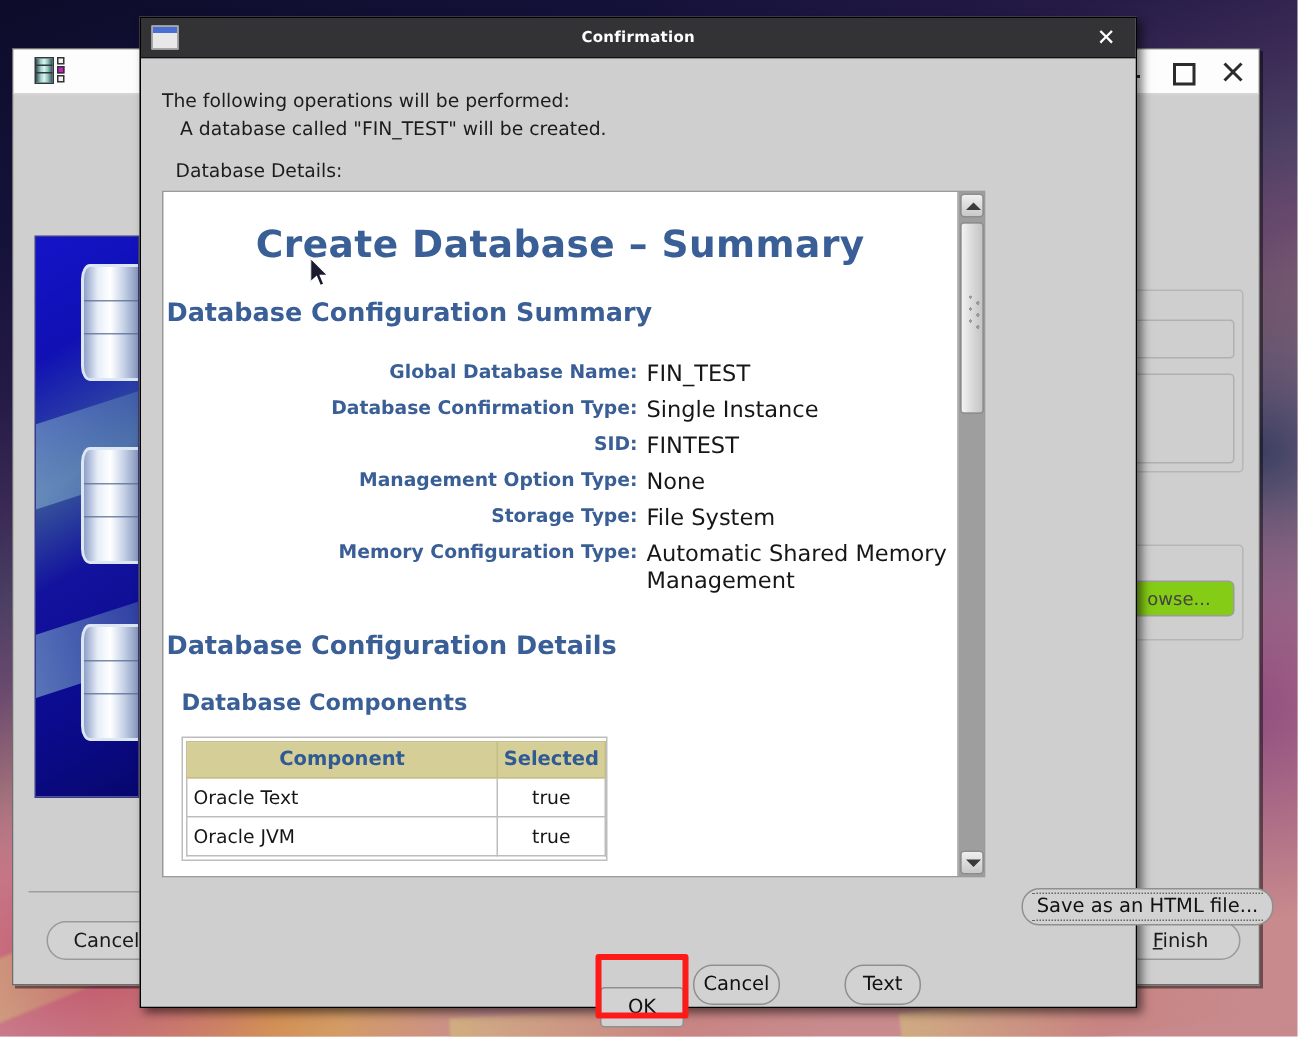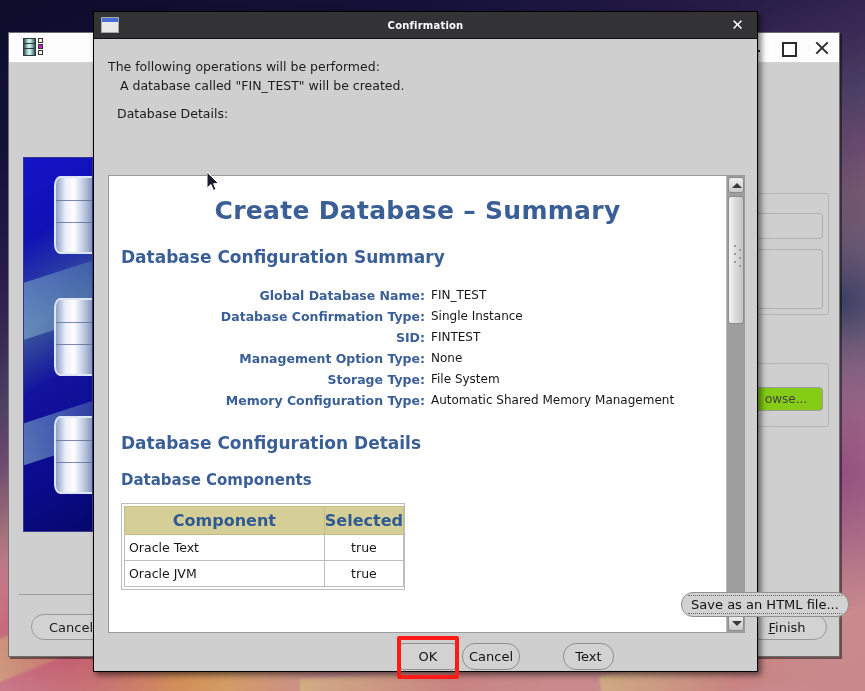--- a/index.html
+++ b/index.html
@@ -167,61 +167,60 @@
   .dlg-text {
     font-size:12.5px; color:#1c1c1c;
     font-family:"DejaVu Sans","Liberation Sans",sans-serif;
   }
   #op-line1 { position:absolute; left:14px; top:20px; }
   #op-line2 { position:absolute; left:26px; top:39px; }
   #details-label { position:absolute; left:23px; top:67px; }
 
   
   #summary-pane {
-    position:absolute; left:14px; top:88px; width:637px; height:458px;
+    position:absolute; left:14px; top:88px; width:549px; height:458px;
     background:#ffffff; border:1px solid #9a9a9a;
     overflow:hidden;
-    margin-top:48px;
   }
   #summary-inner { position:absolute; left:0; top:0; right:18px; bottom:0; padding:0; }
 
   h1.doc-title {
     margin:0; padding:20px 0 0 0; text-align:center;
     font-size:25px; font-weight:bold; color:#3a5f96;
     font-family:"DejaVu Sans","Liberation Sans",sans-serif;
     letter-spacing:.3px;
   }
   h2.doc-h2 {
-    margin:0; padding:22px 0 0 12px;
+    margin:0; padding:22px 0 0 2px;
     font-size:17px; font-weight:bold; color:#3a5f96;
     font-family:"DejaVu Sans","Liberation Sans",sans-serif;
   }
   h3.doc-h3 {
     margin:0; padding:18px 0 0 12px;
     font-size:15px; font-weight:bold; color:#3a5f96;
     font-family:"DejaVu Sans","Liberation Sans",sans-serif;
   }
 
   table.kv { margin:18px 0 0 0; border-collapse:collapse; }
   table.kv td { padding:3px 0; vertical-align:top; }
   table.kv td.k {
     text-align:right; width:322px; padding-right:6px;
     font-size:12.5px; font-weight:bold; color:#3a5f96;
     font-family:"DejaVu Sans","Liberation Sans",sans-serif;
   }
   table.kv td.v {
-    font-size:12px; color:#161616;
+    font-size:15px; color:#161616;
     font-family:"DejaVu Sans","Liberation Sans",sans-serif;
   }
 
   .comp-wrap { margin:14px 0 0 12px; border:1px solid #bdbdbd; width:284px; background:#fff; padding:2px; }
   table.comp { border-collapse:collapse; width:280px; }
   table.comp th {
     background:#d5cf97; color:#2f5a94; font-weight:bold;
-    font-size:16px; padding:4px 0; border:1px solid #c4bd85;
+    font-size:13px; padding:4px 0; border:1px solid #c4bd85;
     font-family:"DejaVu Sans","Liberation Sans",sans-serif;
   }
   table.comp th.c-name { width:208px; }
   table.comp th.c-sel  { width:72px; }
   table.comp td {
     font-size:12.5px; color:#161616; padding:4px 0 4px 4px;
     border:1px solid #bdbdbd; height:26px;
     font-family:"DejaVu Sans","Liberation Sans",sans-serif;
   }
   table.comp td.sel { text-align:center; padding-left:0; }
@@ -260,21 +259,21 @@
       radial-gradient(circle 1.2px at 6px 21px, #9a9a9a 99%, transparent 100%);
   }
 
   
   .dbtn {
     position:absolute; height:27px;
     background:#d2d2d2; border:1px solid #8f8f8f; border-radius:13px;
     font-size:13px; color:#111; display:flex; align-items:center; justify-content:center;
     font-family:"DejaVu Sans","Liberation Sans",sans-serif;
   }
-  #btn-ok { left:306px; top:604px; width:56px; border-radius:3px; }
+  #btn-ok { left:306px; top:619px; width:56px; border-radius:3px; }
   #btn-cancel { left:368px; top:604px; width:58px; }
   #btn-help { left:469px; top:604px; width:51px; }
   #btn-savehtml {
     left:587px; top:553px; width:168px; height:25px;
     background:#d2d2d2; border:1px solid #8f8f8f; border-radius:12px;
     font-size:13px; color:#111; display:flex; align-items:center; justify-content:center;
     position:absolute; font-family:"DejaVu Sans","Liberation Sans",sans-serif;
   }
   #btn-savehtml::after {
     content:""; position:absolute; left:6px; right:6px; top:2px; bottom:2px;

